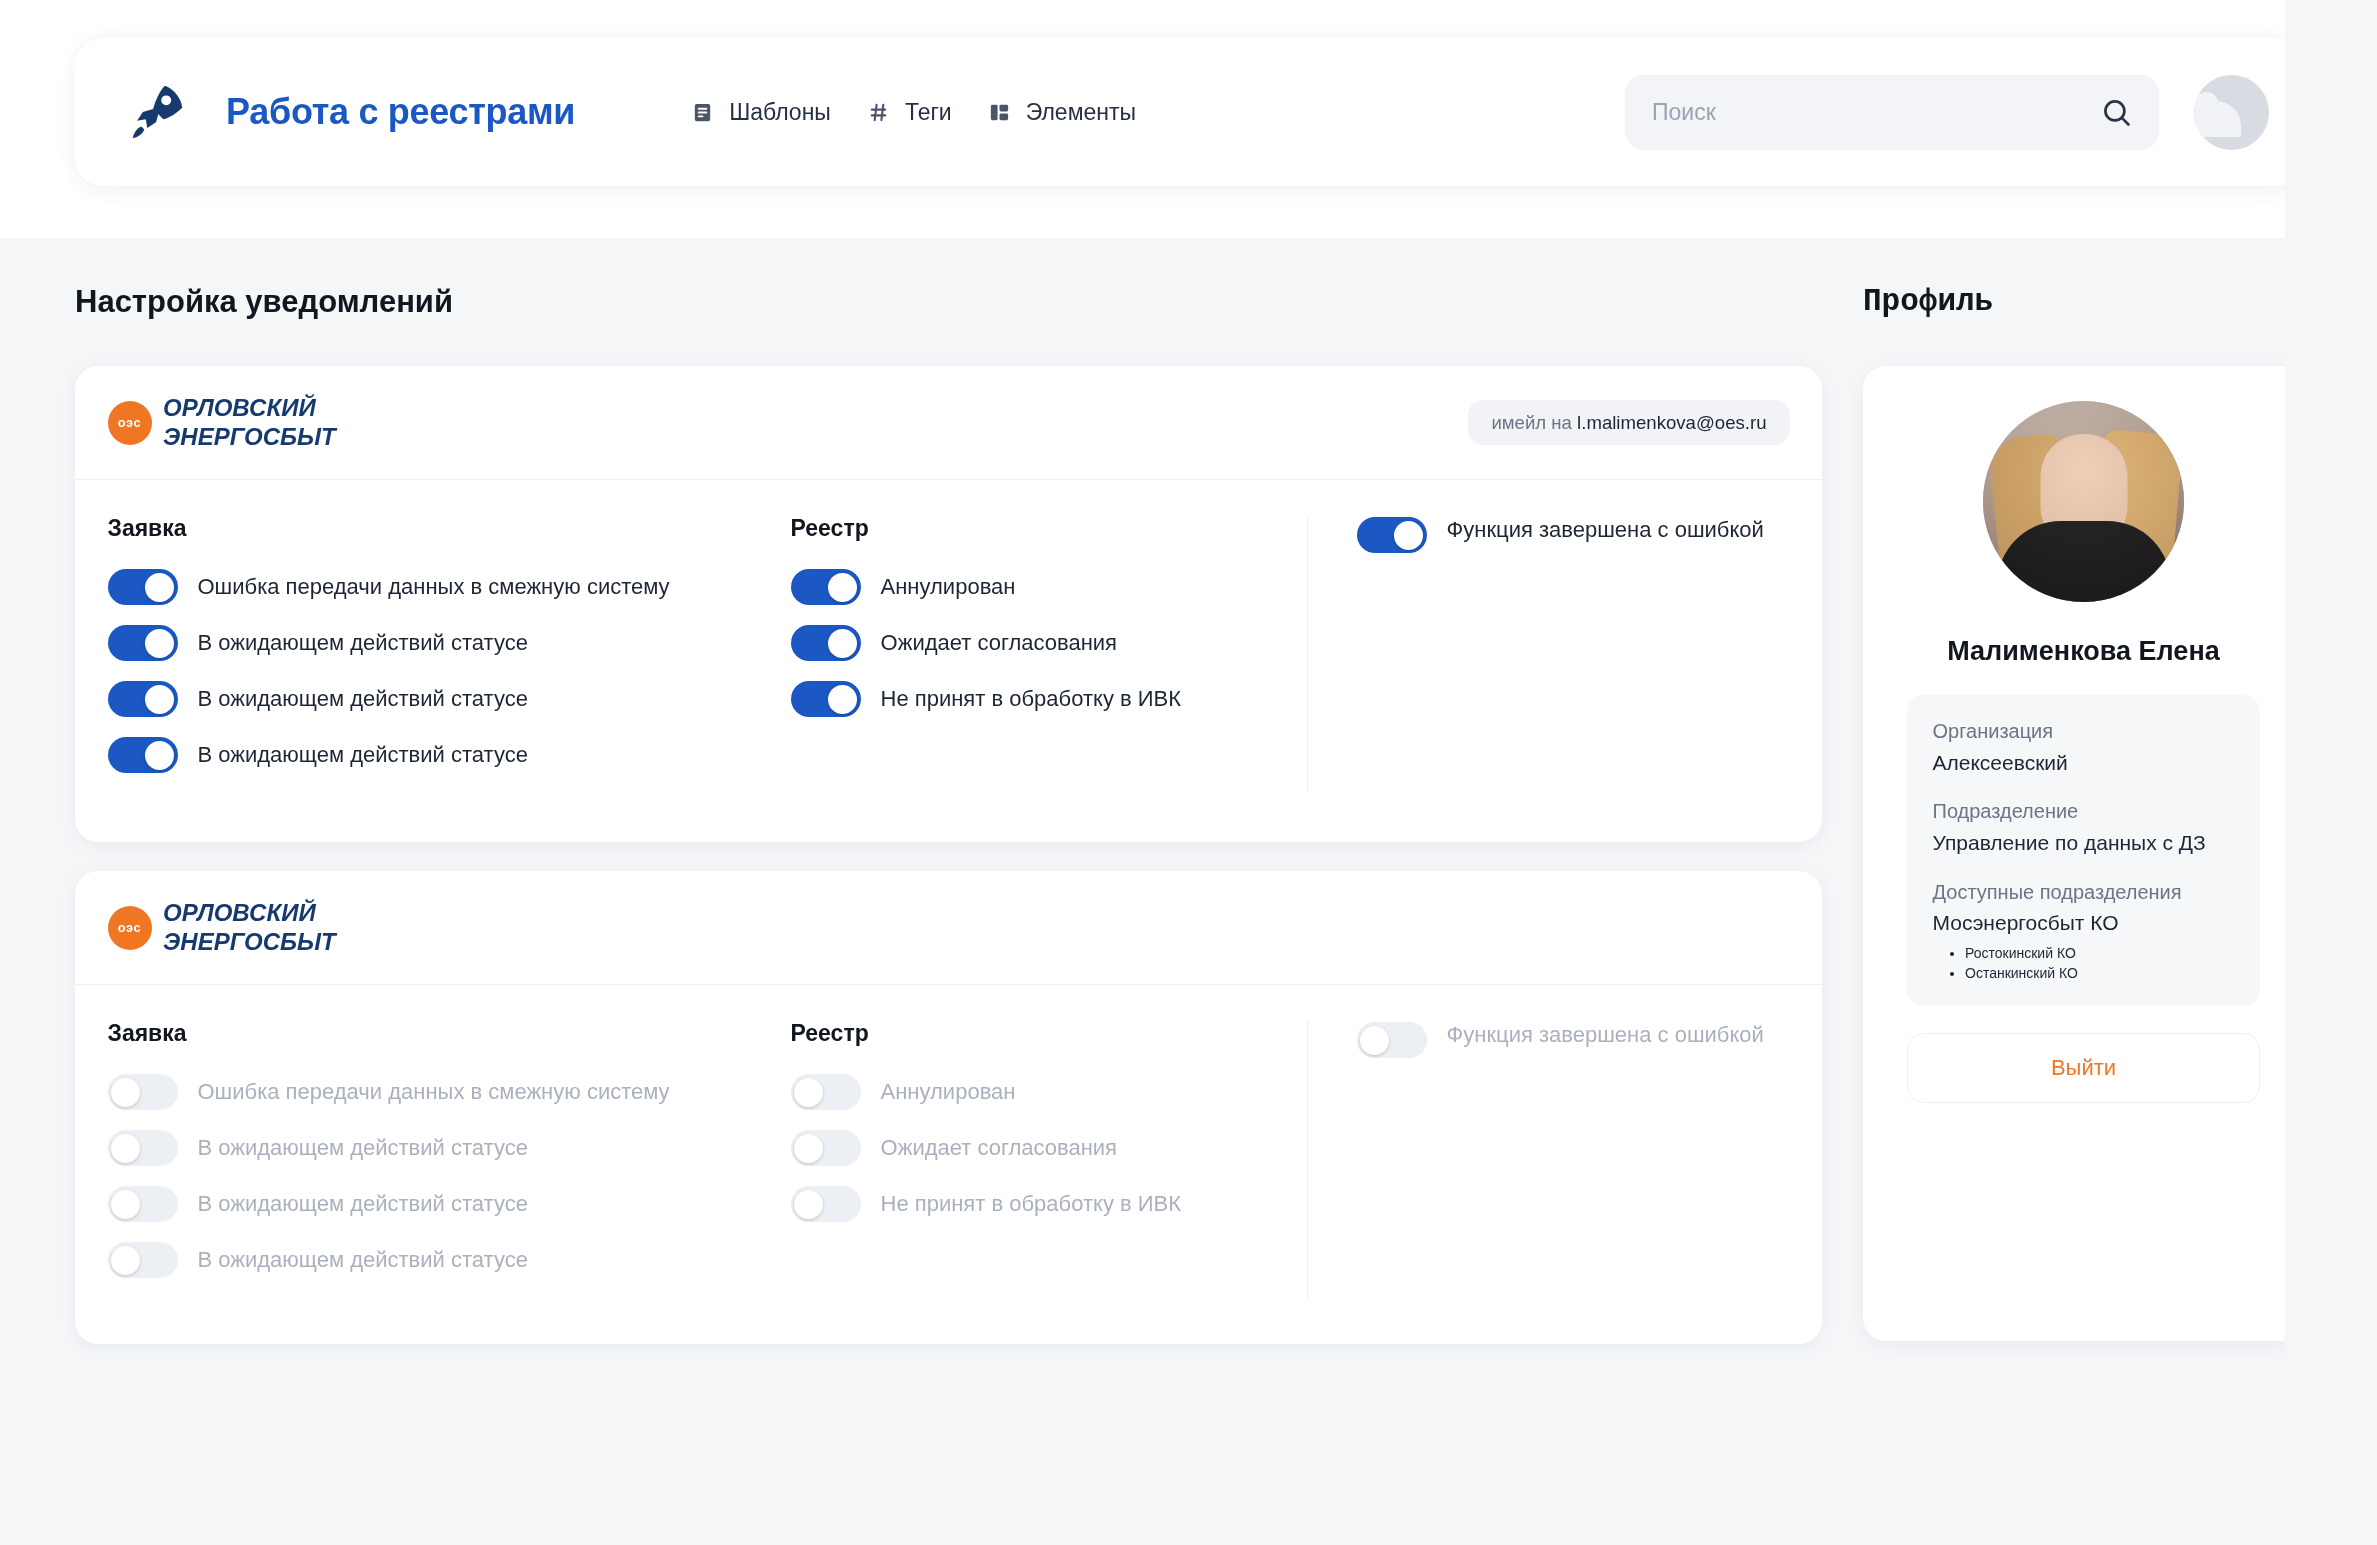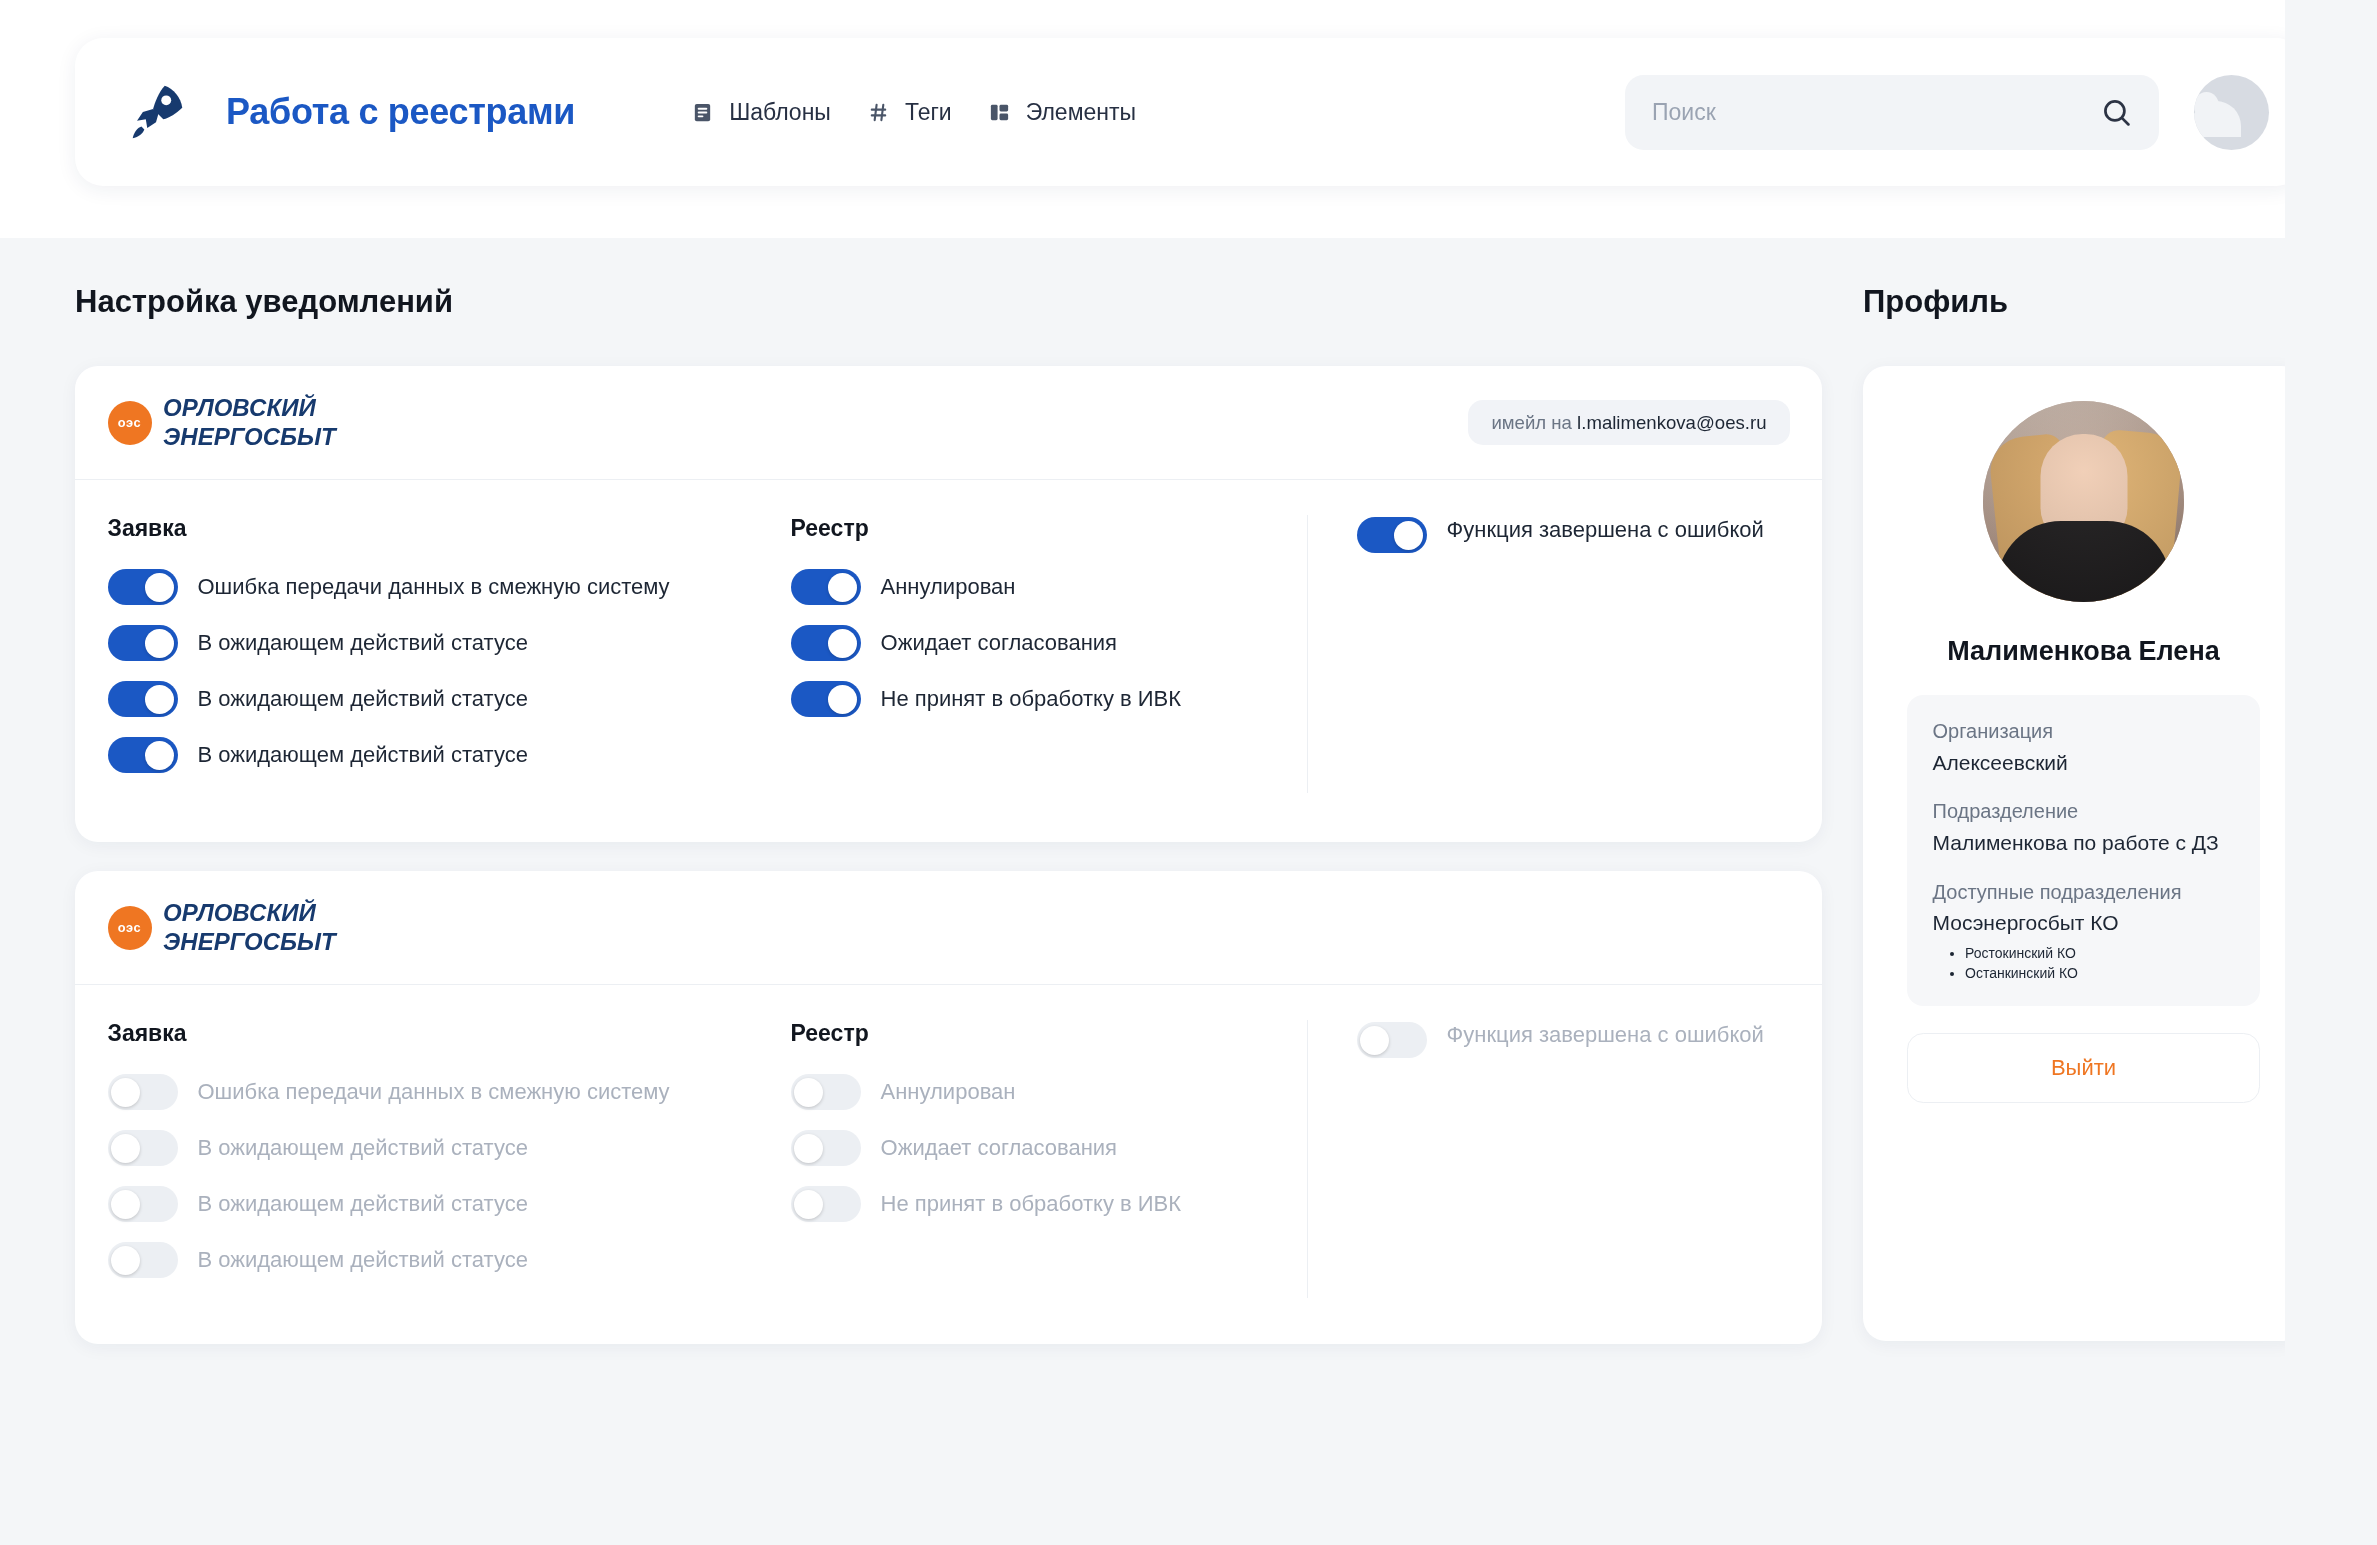--- a/index.html
+++ b/index.html
@@ -118,21 +118,21 @@
   }
 
   
   .sec-title {
     position: absolute;
     font-size: 31px;
     font-weight: bold;
     color: #11161f;
   }
   #title-left { left: 75px; top: 284px; }
-  #title-right { left: 1863px; top: 284px; }
+  #title-right { left: 1863px; top: 284px; font-family: Liberation Mono, monospace; }
 
   
   .card {
     position: absolute;
     background: #ffffff;
     border-radius: 23px;
     box-shadow: 0 3.5px 17.4px rgba(25, 45, 85, 0.05);
   }
   #card-one { left: 75px; top: 366px; width: 1747px; height: 476px; }
   #card-two { left: 75px; top: 871px; width: 1747px; height: 473px; }
@@ -496,21 +496,21 @@
     </div>
     <div class="profile-name">Малименкова Елена</div>
 
     <div class="profile-info">
       <div class="info-group">
         <div class="info-label">Организация</div>
         <div class="info-value">Алексеевский</div>
       </div>
       <div class="info-group">
         <div class="info-label">Подразделение</div>
-        <div class="info-value">Малименкова по работе с ДЗ</div>
+        <div class="info-value">Управление по данных с ДЗ</div>
       </div>
       <div class="info-group">
         <div class="info-label">Доступные подразделения</div>
         <div class="info-value">Мосэнергосбыт КО</div>
         <ul class="sub-list">
           <li>Ростокинский КО</li>
           <li>Останкинский КО</li>
         </ul>
       </div>
     </div>

